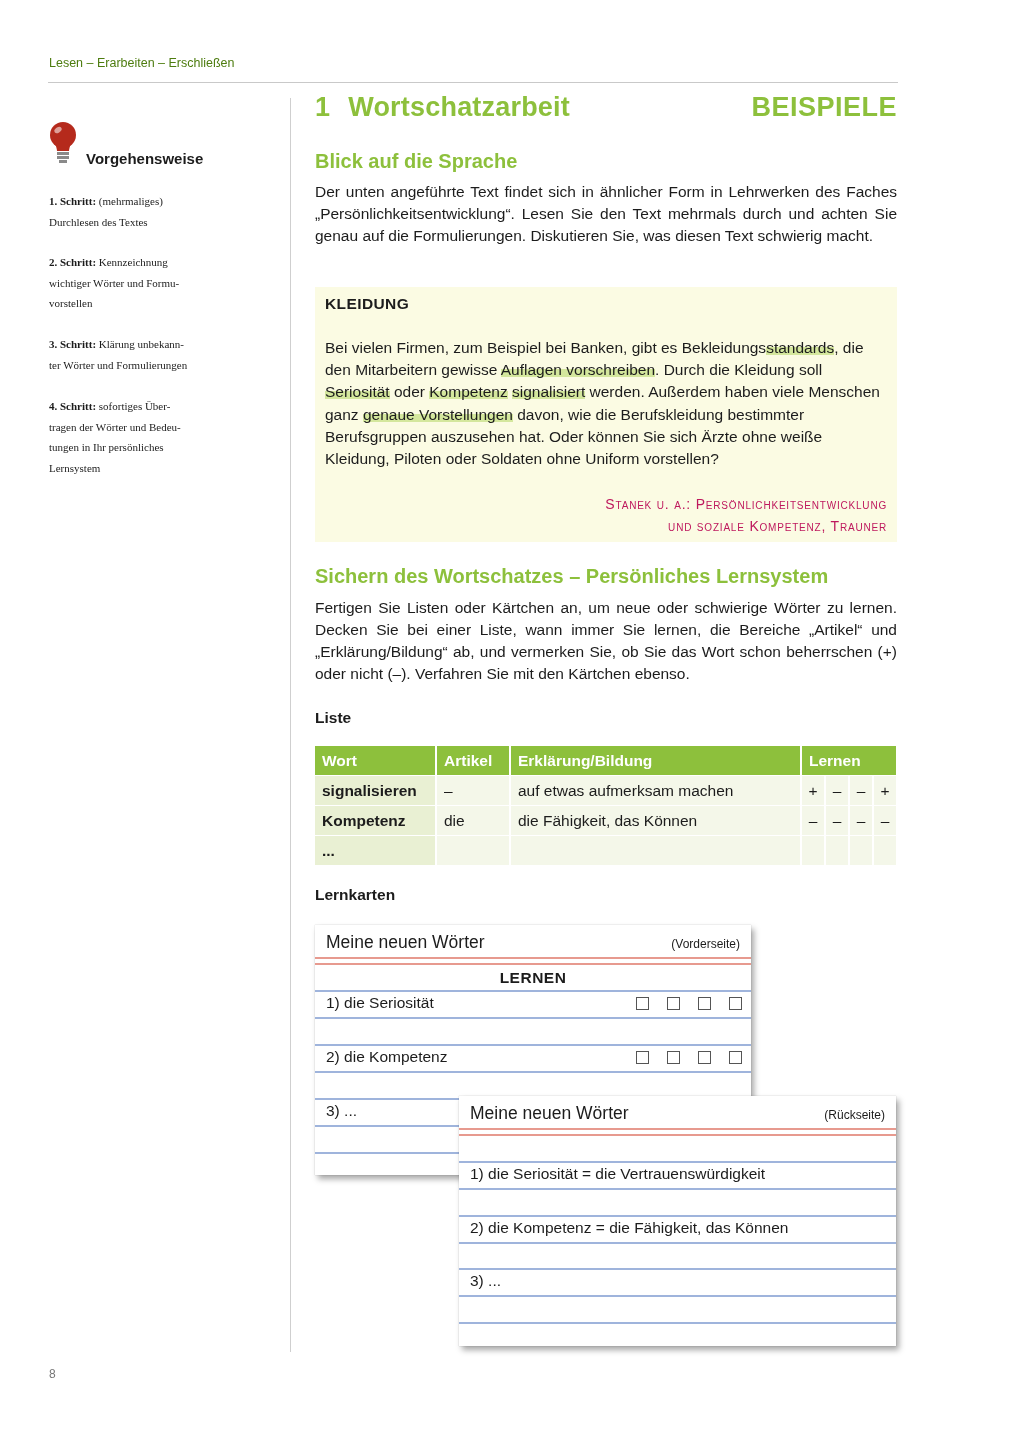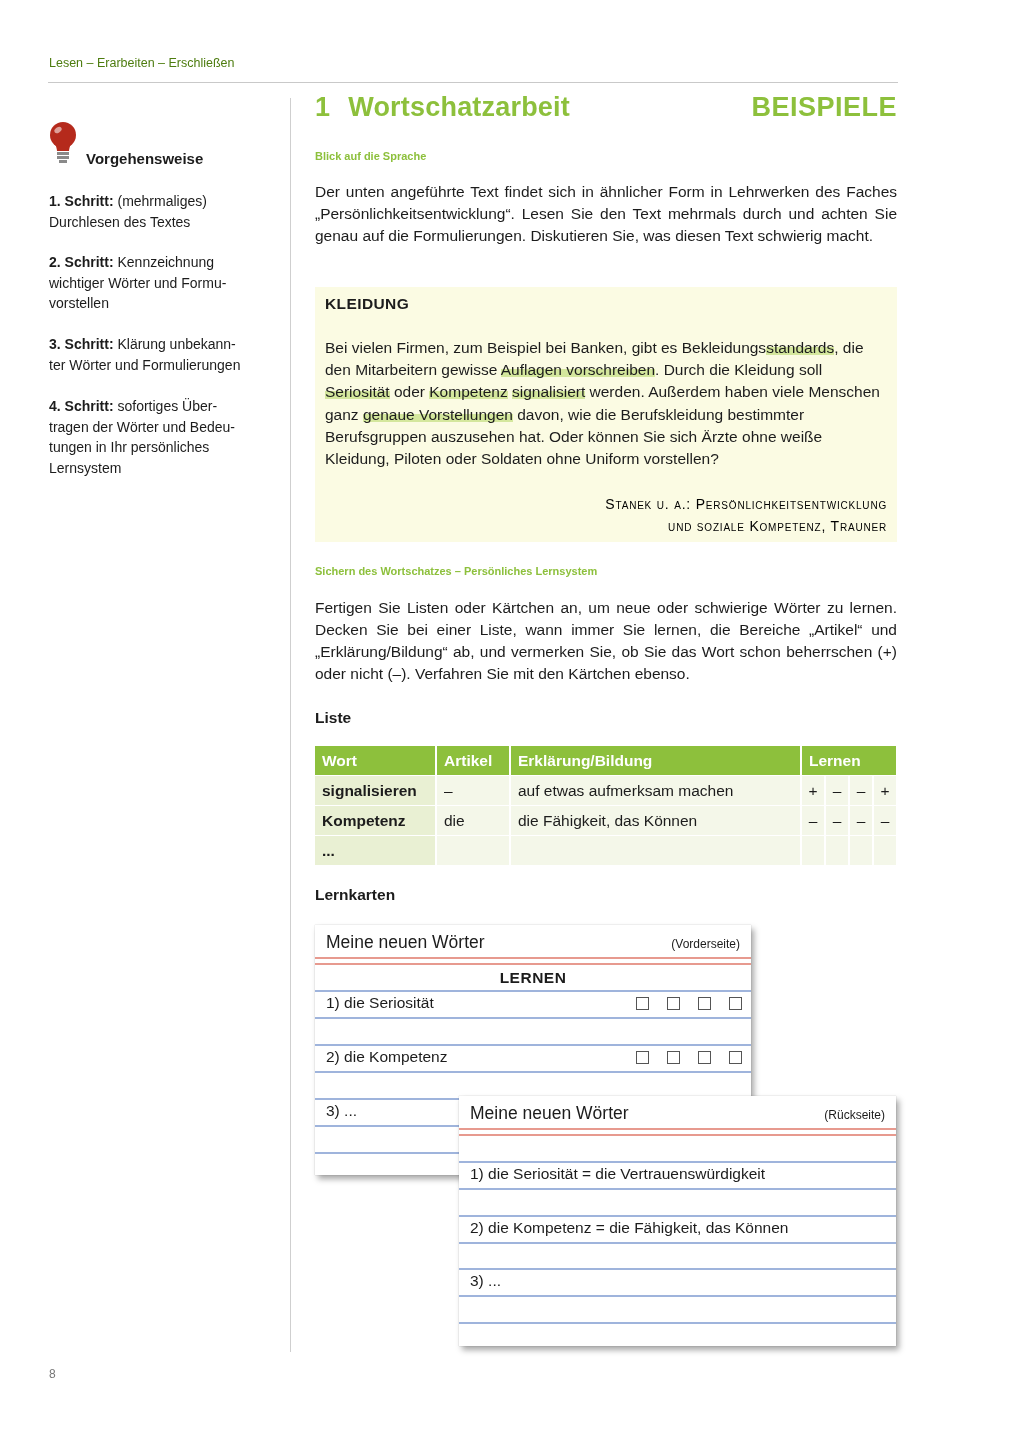--- a/index.html
+++ b/index.html
@@ -8,36 +8,36 @@
   .abs { position: absolute; }
 
   
   #running-head { left: 49px; top: 56px; font-size: 12.5px; color: #4d7c0f; }
   #head-rule { left: 48px; top: 82px; width: 850px; height: 1px; background: #c9c9c9; }
   #col-rule { left: 290px; top: 98px; width: 1px; height: 1254px; background: #cfcfcf; }
 
   
   #bulb { left: 47px; top: 121px; width: 32px; height: 46px; }
   #side-title { left: 86px; top: 150px; font-size: 15px; font-weight: bold; }
-  .step { position: absolute; left: 49px; width: 225px; font-size: 14px; line-height: 20.5px; }
+  .step { position: absolute; left: 49px; width: 225px; font-size: 11px; line-height: 20.5px; font-family: Liberation Serif, serif; }
   .step b { font-weight: bold; }
 
   
   #chapter-title { left: 315px; top: 92px; font-size: 27px; font-weight: bold; color: #8dc03c; letter-spacing: 0.2px; }
   #chapter-title .num { margin-right: 18px; }
   #beispiele { right: 121px; top: 92px; font-size: 27px; font-weight: bold; color: #8dc03c; letter-spacing: 0.5px; }
-  .h2 { position: absolute; left: 315px; font-size: 11px; font-weight: bold; color: #8dc03c; }
+  .h2 { position: absolute; left: 315px; font-size: 20px; font-weight: bold; color: #8dc03c; }
   .para { position: absolute; left: 315px; width: 582px; font-size: 15.5px; line-height: 22px; text-align: justify; }
 
   #box { left: 315px; top: 287px; width: 582px; height: 255px; background: #fbfbe3; }
   #box-title { left: 10px; top: 8px; font-size: 15.5px; font-weight: bold; letter-spacing: 0.4px; }
   #box-text { left: 10px; top: 50px; width: 565px; font-size: 15.5px; line-height: 22.2px; }
   .hl { background: linear-gradient(to bottom, transparent 45%, #d4e79d 45%, #d4e79d 92%, transparent 92%); }
   #box-source { right: 10px; top: 206px; text-align: right; font-size: 14px; line-height: 22px;
-                color: #000000; font-variant: small-caps; letter-spacing: 0.8px; }
+                color: #be185d; font-variant: small-caps; letter-spacing: 0.8px; }
 
   .label { position: absolute; left: 315px; font-size: 15.5px; font-weight: bold; }
 
   
   #vtable { left: 315px; top: 746px; border-collapse: separate; border-spacing: 0; font-size: 15.5px; }
   #vtable th { background: #8dc03c; color: #ffffff; text-align: left; font-weight: bold;
                height: 29px; padding: 0 7px; border-right: 2px solid #ffffff; }
   #vtable th:last-child { border-right: none; }
   #vtable td { background: #f4f7e9; height: 29px; padding: 0 7px; border-right: 2px solid #ffffff;
                border-top: 1px solid #ffffff; }

